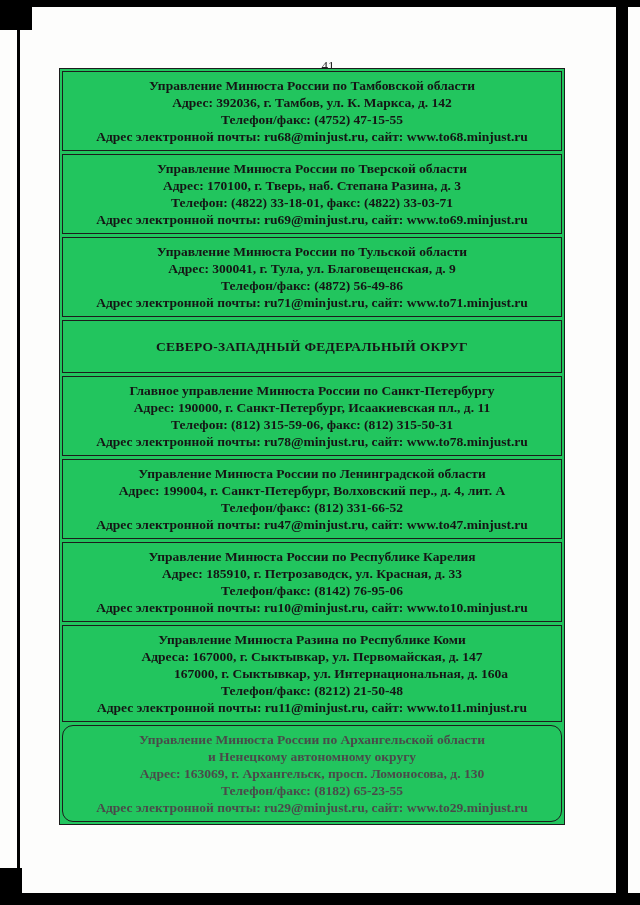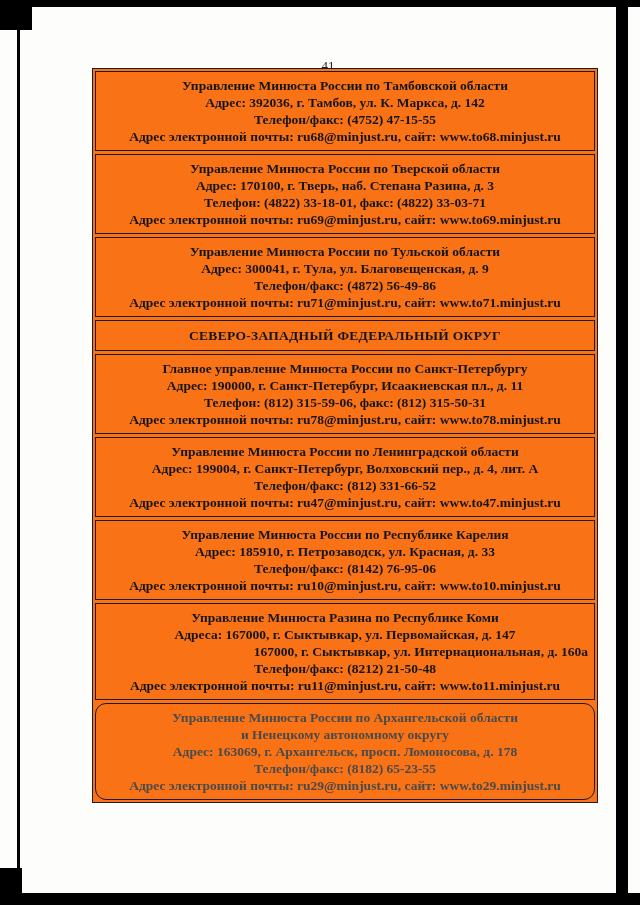--- a/index.html
+++ b/index.html
@@ -13,43 +13,43 @@
   }
   .page-number {
     position: absolute;
     top: 58px; left: 75px; width: 506px;
     text-align: center;
     font-size: 13px;
     color: #222;
   }
   .doc-table {
     position: absolute;
-    left: 92px; top: 68px; width: 506px;
+    left: 59px; top: 68px; width: 506px;
     border: 1px solid #1c1c1c;
     padding: 2px;
-    background: #f97316;
+    background: #22c55e;
   }
   .row {
     border: 1px solid #1c1c1c;
     margin-bottom: 3px;
     padding: 5px 6px;
     text-align: center;
     font-weight: bold;
     font-size: 13.5px;
     line-height: 17px;
     color: #151515;
   }
   .row:last-child { margin-bottom: 0; border-radius: 11px; }
   .row p { margin: 0; }
   .section-header {
-    padding: 6px;
+    padding: 17px;
     font-size: 13.5px;
     letter-spacing: 0.3px;
   }
-  .shift-right { margin-left: 58px !important; text-align: right; }
+  .shift-right { margin-left: 58px !important; }
   .faded { color: #4a4a4a; }
   .edge { position: absolute; background: #000; }
   .edge-top      { left: 0;    top: 0;     width: 640px; height: 7px; }
   .edge-topleft  { left: 0;    top: 0;     width: 32px;  height: 30px; }
   .edge-left     { left: 17px; top: 0;     width: 3px;   height: 888px; }
   .edge-right    { left: 616px;top: 0;     width: 12px;  height: 905px; }
   .edge-bottom   { left: 0;    top: 893px; width: 640px; height: 12px; }
   .edge-botleft  { left: 0;    top: 868px; width: 22px;  height: 37px; }
 </style>
 </head>
@@ -117,18 +117,18 @@
     <p>Управление Минюста Разина по Республике Коми</p>
     <p>Адреса: 167000, г. Сыктывкар, ул. Первомайская, д. 147</p>
     <p class="shift-right">167000, г. Сыктывкар, ул. Интернациональная, д. 160а</p>
     <p>Телефон/факс: (8212) 21-50-48</p>
     <p>Адрес электронной почты: ru11@minjust.ru, сайт: www.to11.minjust.ru</p>
   </div>
 
   <div class="row faded">
     <p>Управление Минюста России по Архангельской области</p>
     <p>и Ненецкому автономному округу</p>
-    <p>Адрес: 163069, г. Архангельск, просп. Ломоносова, д. 178</p>
+    <p>Адрес: 163069, г. Архангельск, просп. Ломоносова, д. 130</p>
     <p>Телефон/факс: (8182) 65-23-55</p>
     <p>Адрес электронной почты: ru29@minjust.ru, сайт: www.to29.minjust.ru</p>
   </div>
 
 </div>
 
 </body></html>

